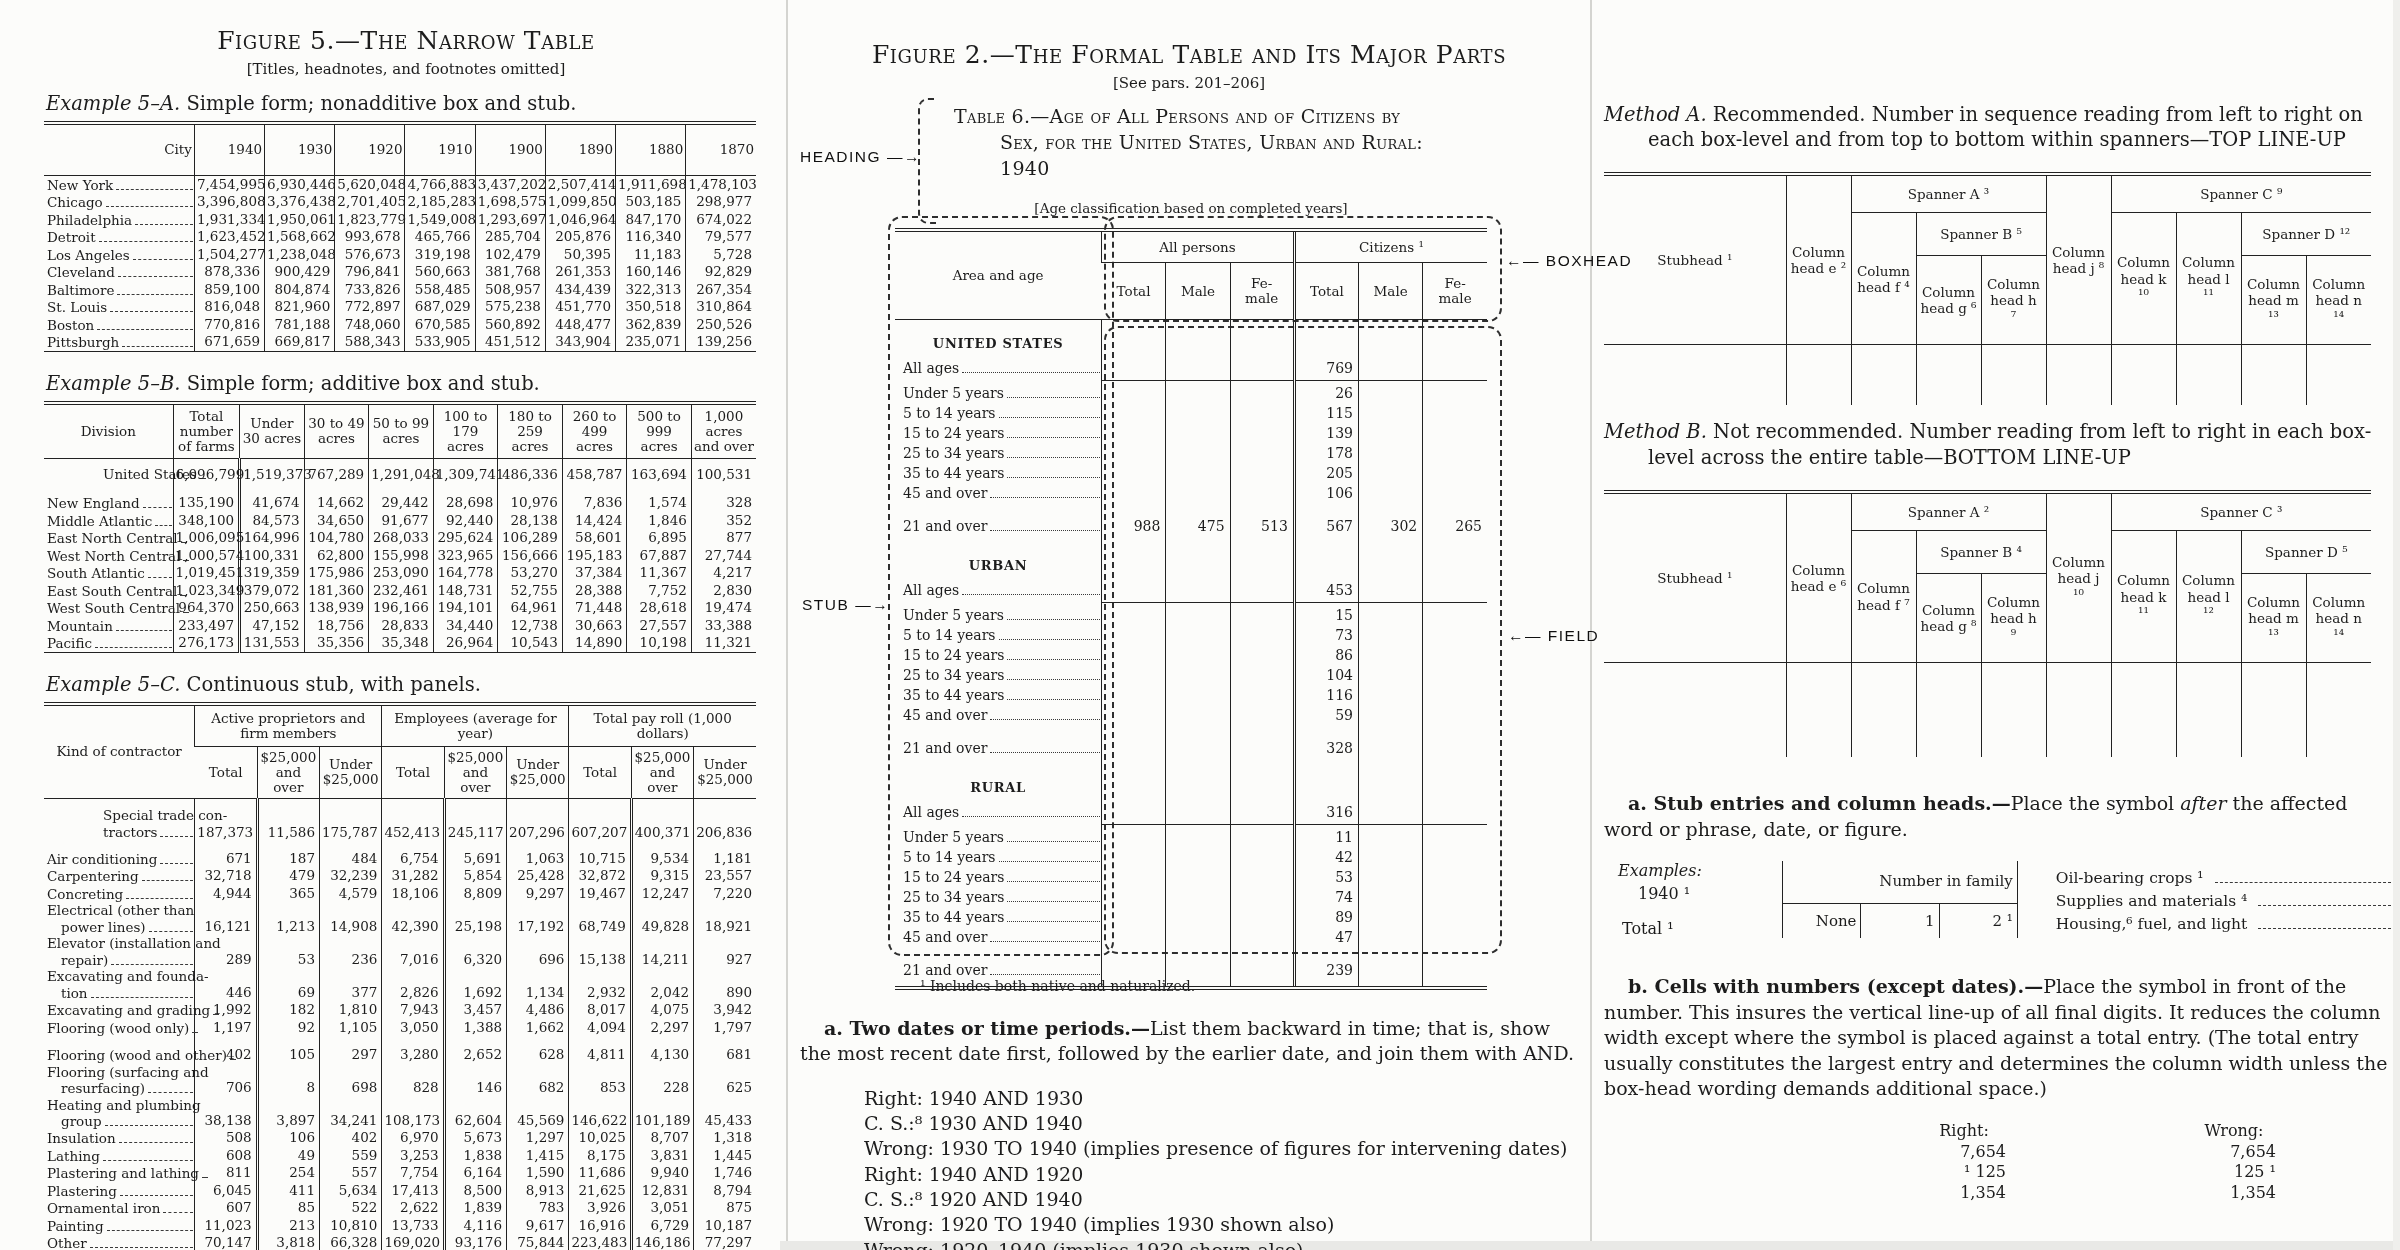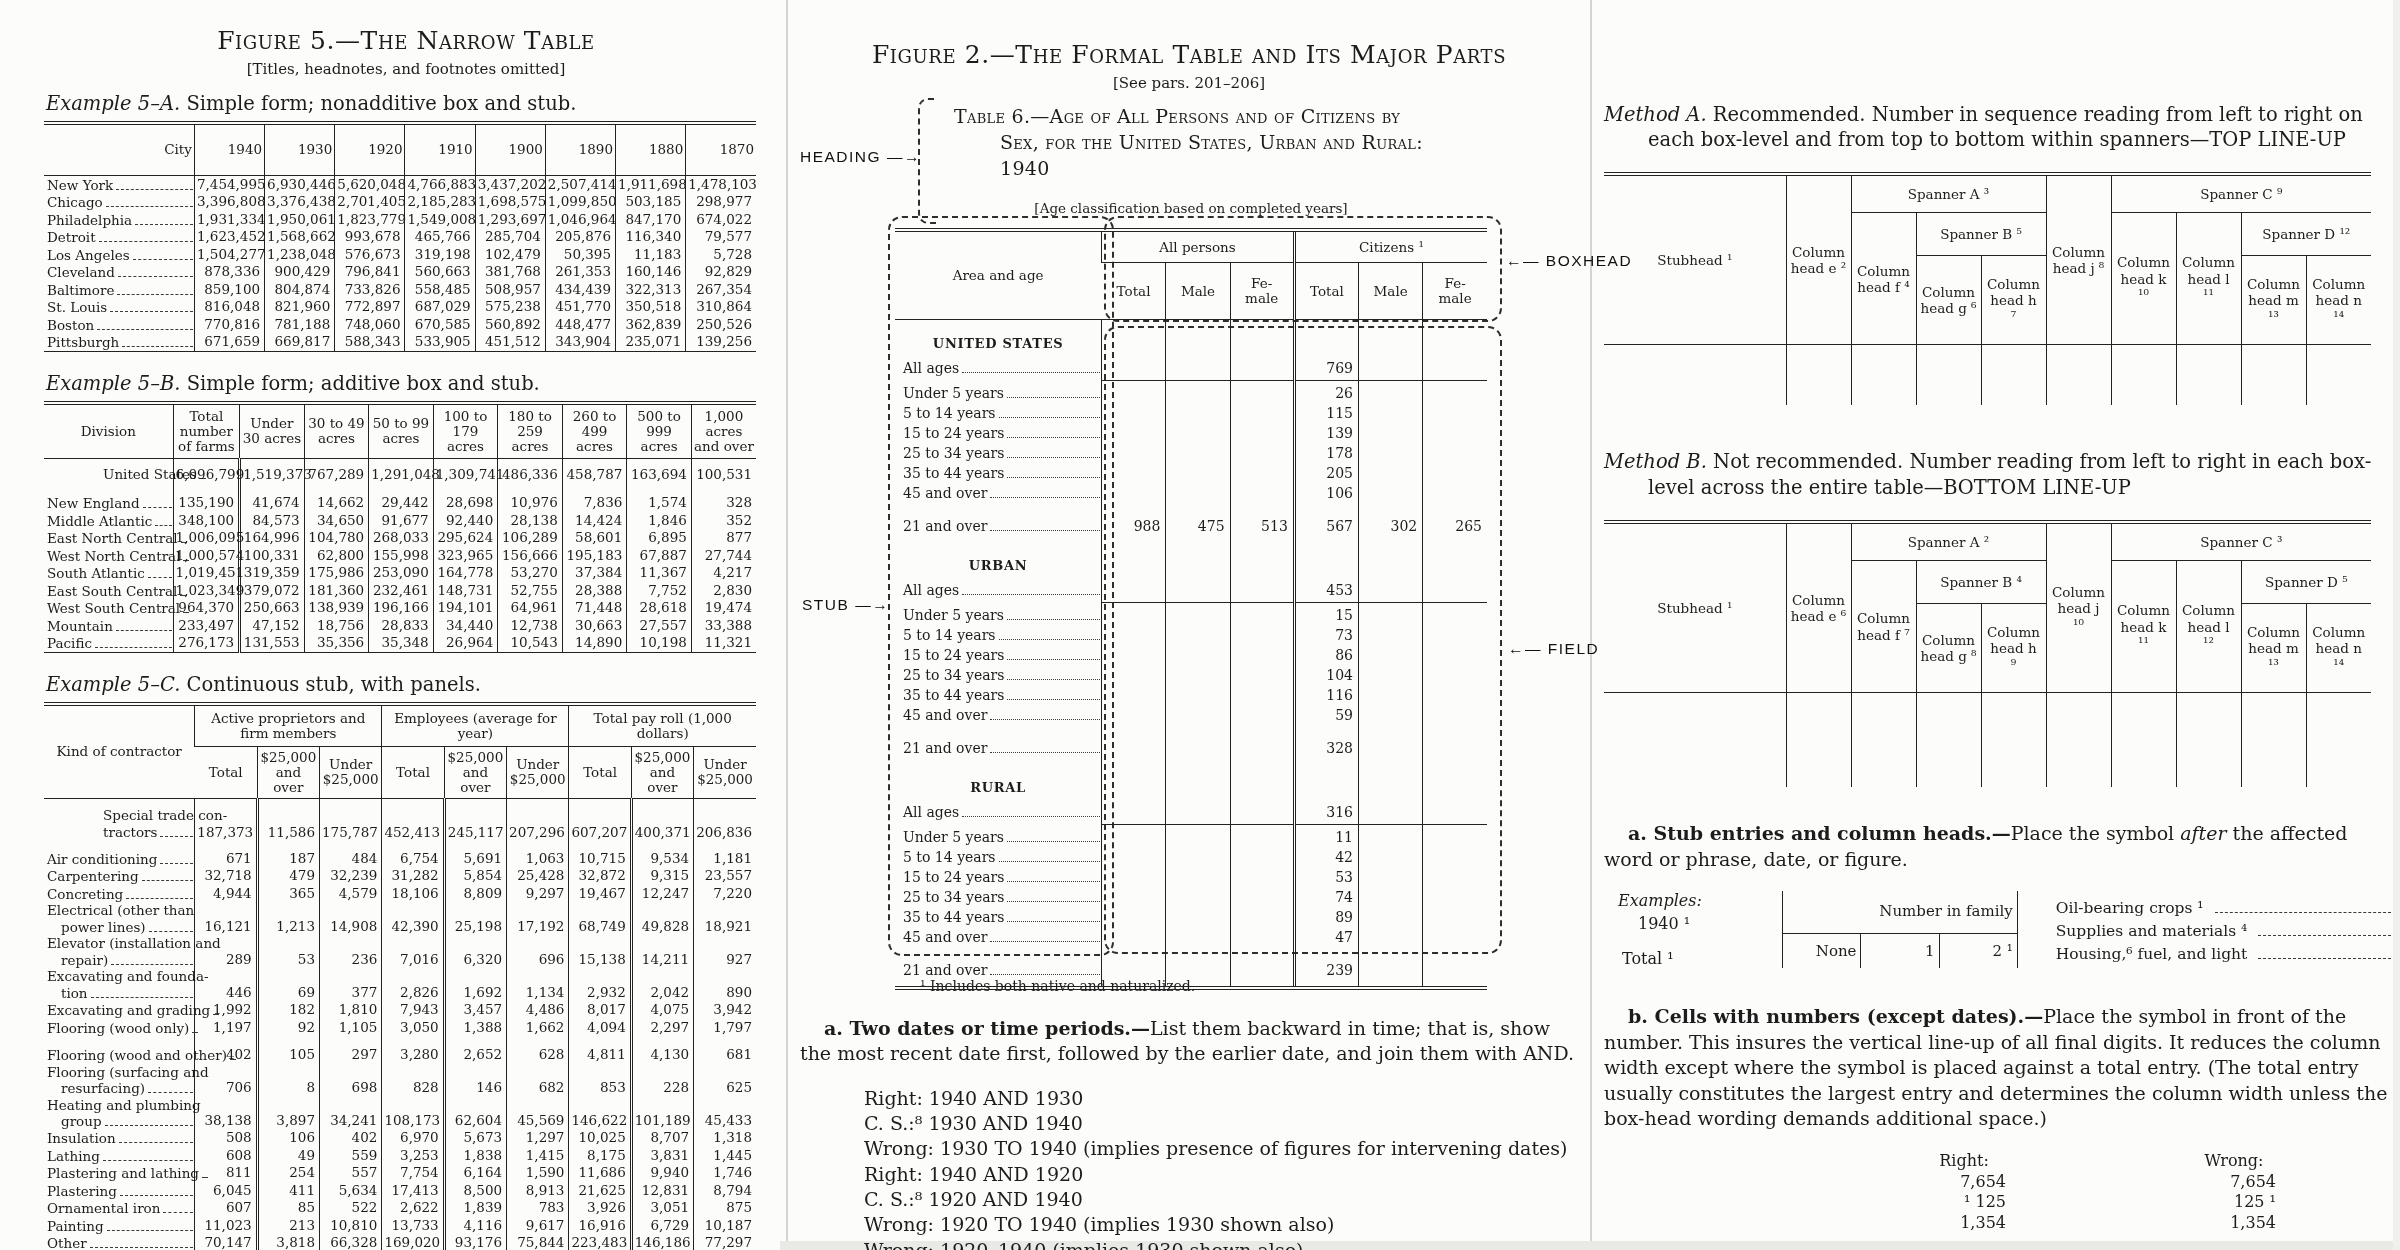--- a/index.html
+++ b/index.html
@@ -887,21 +887,21 @@
     <div class="t6head">Table 6.—Age of All Persons and of Citizens by Sex, for the United States, Urban and Rural: 1940</div>
     <div class="t6note">[Age classification based on completed years]</div>
 
     <div class="brace" style="left:118px;top:-6px;width:16px;height:122px;"></div>
     <div class="ann" style="left:0;top:44px;">HEADING —→</div>
     <div class="dash-box" style="left:88px;top:112px;width:222px;height:736px;"></div>
     <div class="dash-box" style="left:304px;top:112px;width:394px;height:102px;"></div>
     <div class="dash-box" style="left:304px;top:222px;width:394px;height:624px;"></div>
     <div class="ann" style="left:706px;top:148px;">←— BOXHEAD</div>
     <div class="ann" style="left:2px;top:492px;">STUB —→</div>
-    <div class="ann" style="left:708px;top:536px;">←— FIELD</div>
+    <div class="ann" style="left:708px;top:523px;">←— FIELD</div>
 
     <table class="t6">
       <colgroup>
           <col style="width:206px">
           <col span="6" style="width:64px">
         </colgroup>
       <thead>
         <tr class="hr1">
           <th rowspan="2">Area and age</th>
           <th colspan="3">All persons</th>
@@ -1340,21 +1340,21 @@
           <td></td>
           <td></td>
           <td></td>
           <td></td>
           <td></td>
           <td></td>
     </tr>
   </tbody>
     </table>
 
-  <p class="mpara" style="margin-top:44px">
+  <p class="mpara" style="margin-top:14px">
     <span class="lab">Method B.</span>
     <span>Not recommended.   Number reading from left to right in each box-level across the entire table—BOTTOM LINE-UP</span>
   </p>
   <table class="mt" id="table-mb">
     <colgroup>
         <col style="width:182px">
         <col span="9" style="width:65px">
       </colgroup>
     <tbody>
         <tr class="r1">

